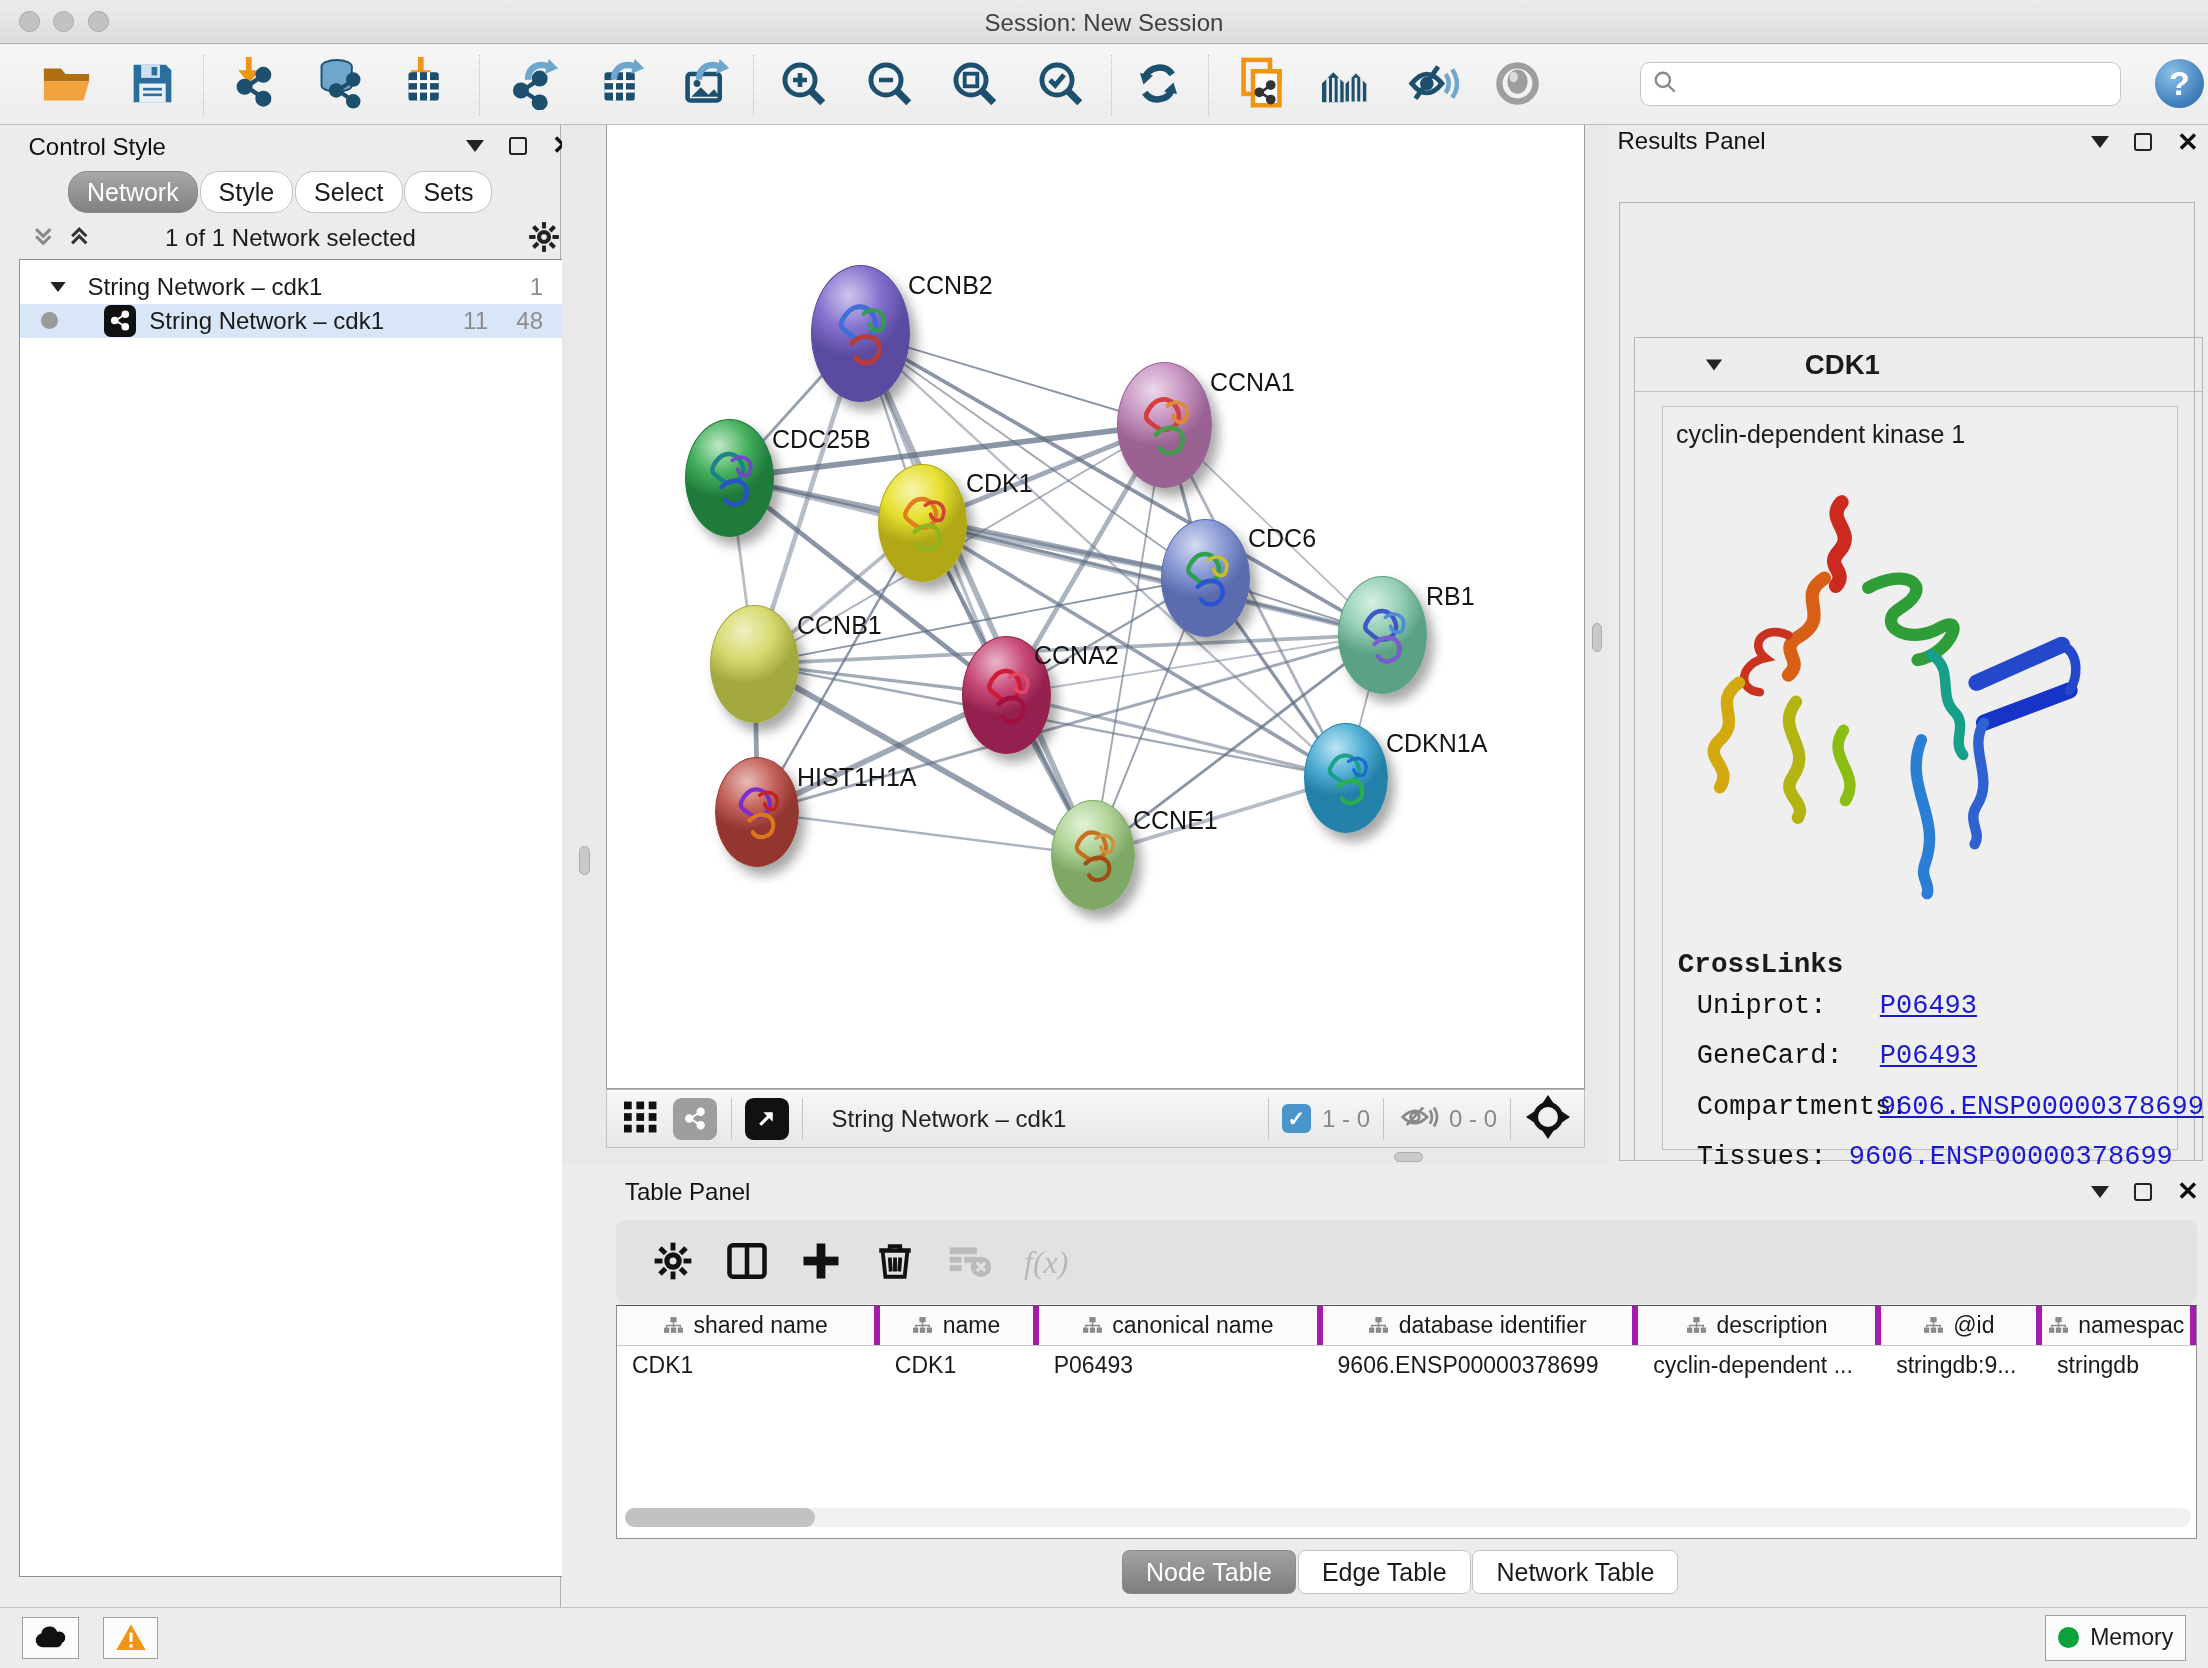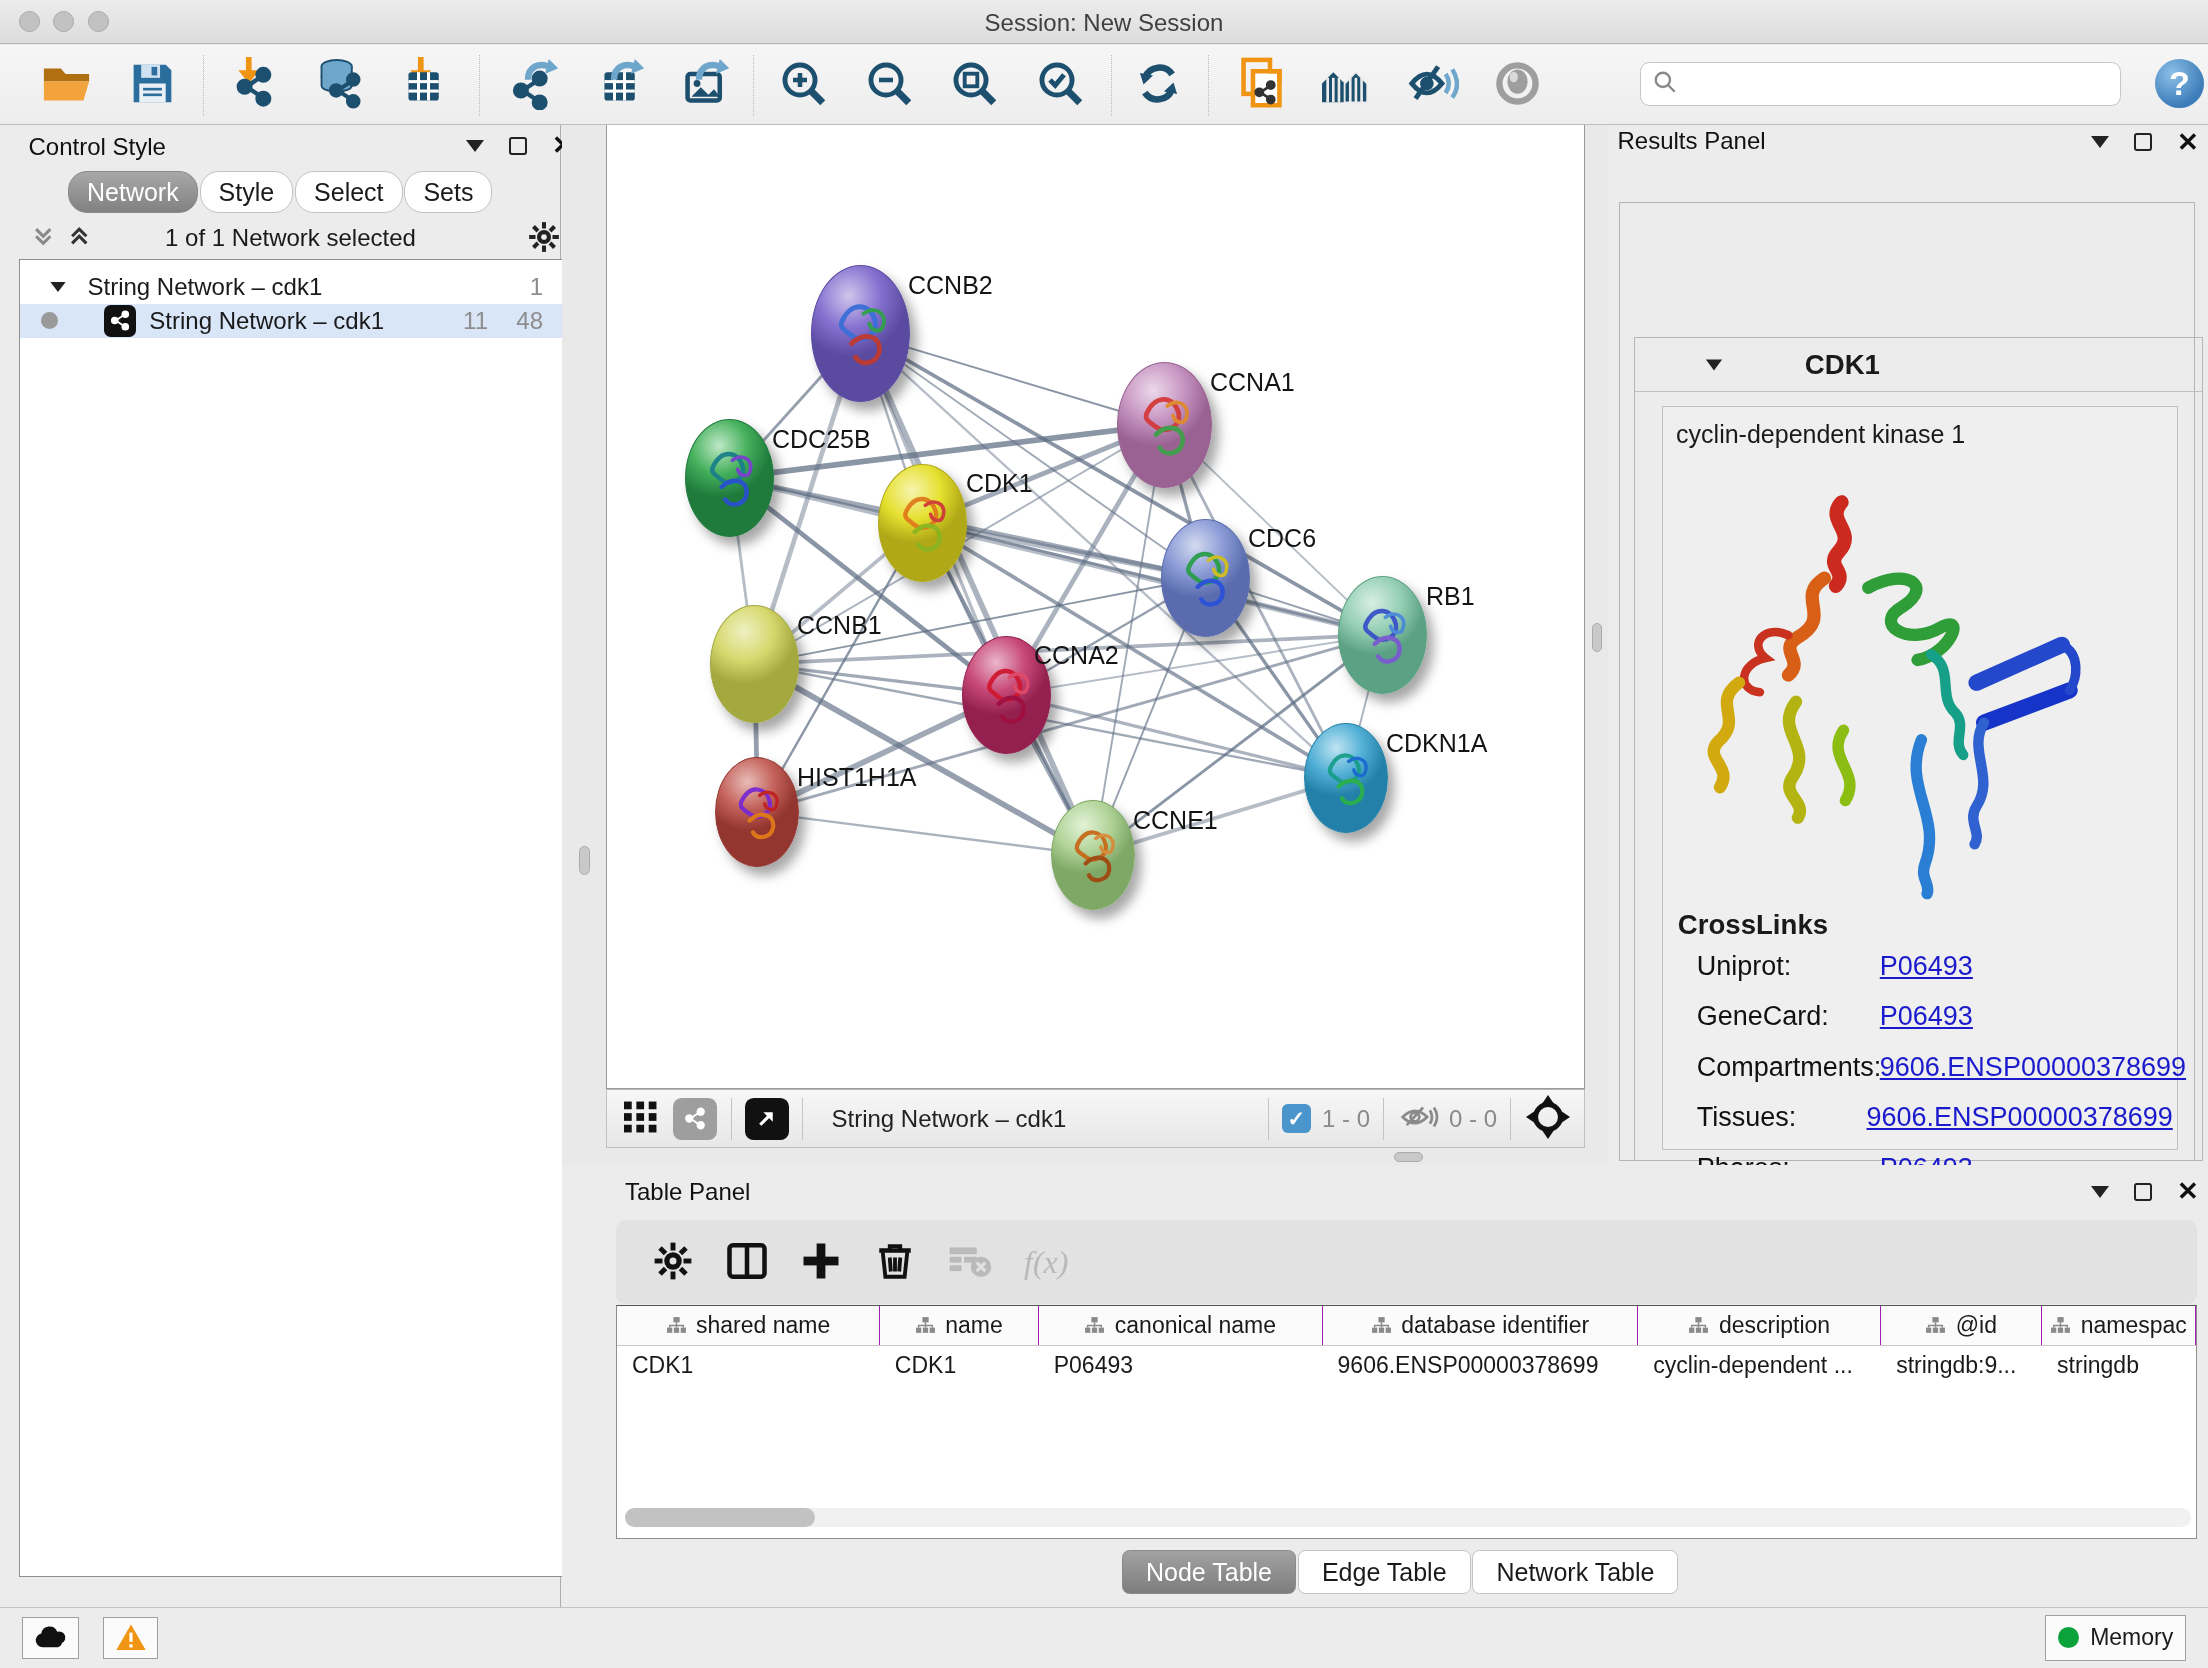--- a/index.html
+++ b/index.html
@@ -56,30 +56,30 @@
   
   #results-panel { left:1608px; top:125px; width:600px; height:1041px; background:#ececec; }
   #results-outer { left:10.5px; top:77px; width:576px; height:959px; border:1px solid #b5b5b5; background:#ececec; }
   #expand-box { left:14.3px; top:34px; width:569px; height:97px; border:1px solid #b5b5b5; display:flex; align-items:center; justify-content:center; gap:57px; }
   .white-btn { background:linear-gradient(#ffffff,#f0f0f0); border:1px solid #c0c0c0; border-radius:9.5px; font-size:26px; padding:8.6px 28.5px; }
   #entry-box { left:14.3px; top:134px; width:569px; height:824px; border:1px solid #b5b5b5; }
   #entry-head { height:54px; display:flex; align-items:center; border-bottom:1px solid #c0c0c0; }
   #entry-name { font-size:27.6px; font-weight:bold; }
   #entry-inner { position:absolute; left:27px; top:68px; width:516px; height:744px; border:1px solid #c0c0c0; background:#efefef; }
   #entry-desc { left:13.3px; top:13.3px; font-size:25px; }
-  .serif { font-family:Liberation Sans, sans-serif; }
+  .serif { font-family:Liberation Mono, monospace;margin-top:40px; }
   .xl-label { font-size:27px; color:#111; }
   .xl-value { font-size:27px; color:#1a1acc; text-decoration:underline; }
 
   
   #table-panel { left:562px; top:1165px; width:1646px; height:442px; background:#ececec; }
   #tp-toolbar { left:54px; top:55px; width:1581px; height:84px; background:#e2e2e2; border-radius:9.5px; display:flex; align-items:center; gap:32px; padding-left:36px; }
   #tp-table { left:54px; top:140px; width:1581px; height:234px; background:#fff; border:1px solid #8f8f8f; border-top:1.9px solid #555; }
   .th-row { display:flex; height:40px; border-bottom:1px solid #c9c9c9; background:#fbfbfb; }
-  .th { display:flex; align-items:center; justify-content:center; gap:9.5px; font-size:23px; border-right:1px solid #a21caf; overflow:hidden; }
+  .th { display:flex; align-items:center; justify-content:center; gap:9.5px; font-size:23px; border-right:6px solid #a21caf; overflow:hidden; }
   .td-row { display:flex; height:38px; }
   .td { font-size:23px; padding:5.7px 0 0 15px; white-space:nowrap; overflow:hidden; }
   #hscroll { left:7.6px; top:202px; width:1566px; height:19px; background:#f1f1f1; border-radius:9.5px; }
   #hthumb { left:0px; top:0px; width:190px; height:19px; background:#c2c2c2; border-radius:9.5px; }
   .fx { font-family:"Liberation Serif", serif; font-style:italic; font-size:32px; color:#b9b9b9; }
 
   
   #bottom-tabs { left:1122px; top:1550px; display:flex; }
   .btab { height:44px; padding:0 23px; background:#fff; border:1px solid #c3c3c3; display:flex; align-items:center; font-size:25px; border-radius:7.6px; margin-right:1.9px; }
   .btab.sel { background:linear-gradient(#a2a2a2,#7d7d7d); color:#fff; border-color:#8a8a8a; }

